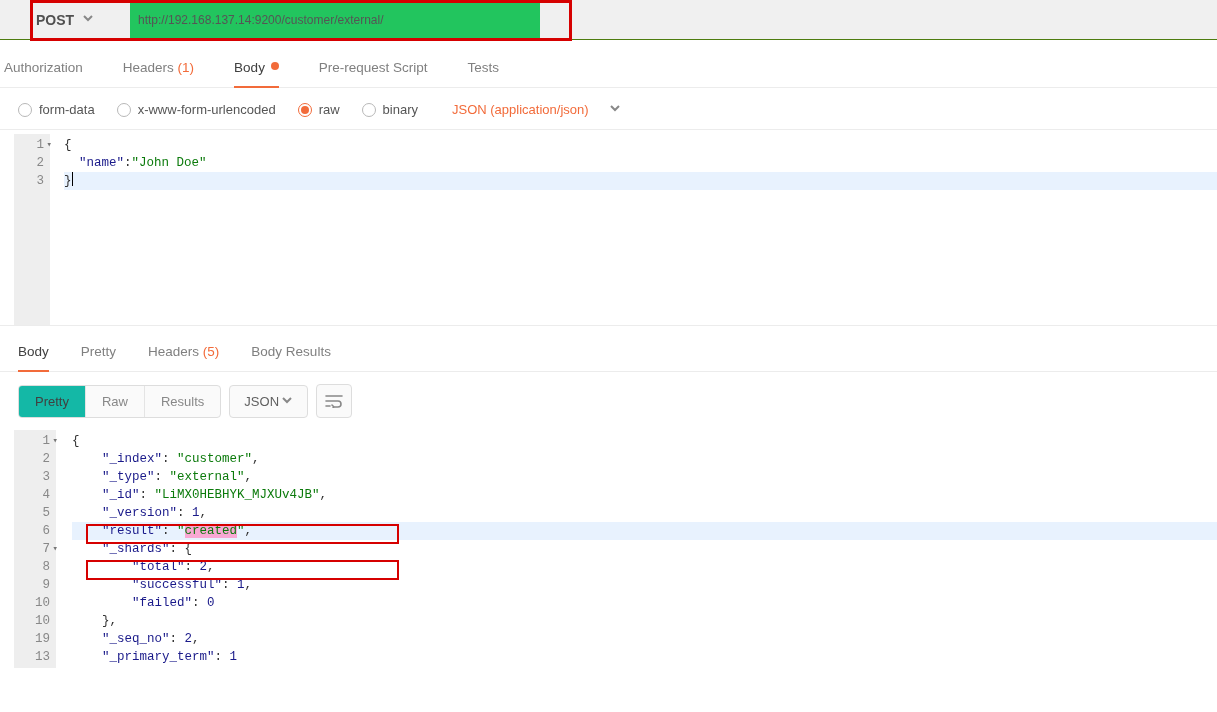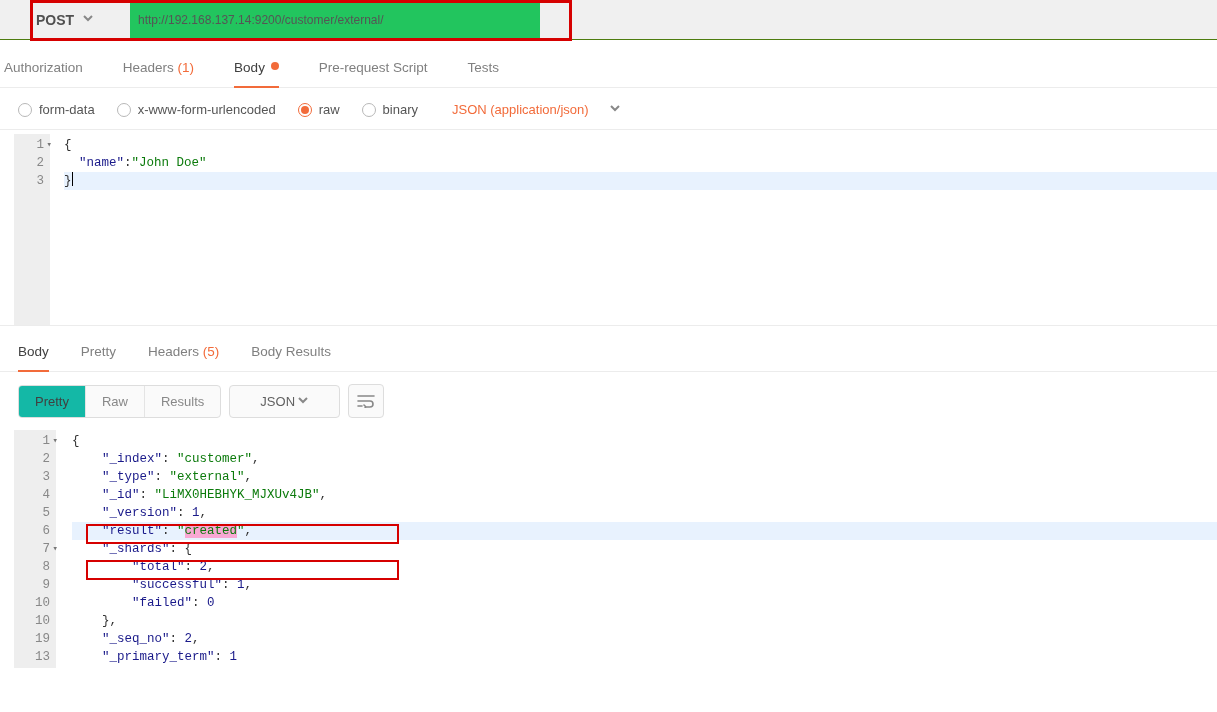--- a/index.html
+++ b/index.html
@@ -213,21 +213,21 @@
     color: #888;
     border-right: 1px solid #e4e4e4;
     cursor: pointer;
   }
   .seg:last-child { border-right: none; }
   .seg.selected { color: #404040; background: #14b8a6; }
   .json-dd {
     display: inline-flex;
     align-items: center;
     gap: 2px;
-    padding: 8px 30px;
+    padding: 8px 14px;
     border: 1px solid #ddd;
     border-radius: 4px;
     background: #fafafa;
     color: #606060;
     cursor: pointer;
   }
   .wrap-btn {
     width: 36px; height: 34px;
     border: 1px solid #ddd;
     border-radius: 4px;

